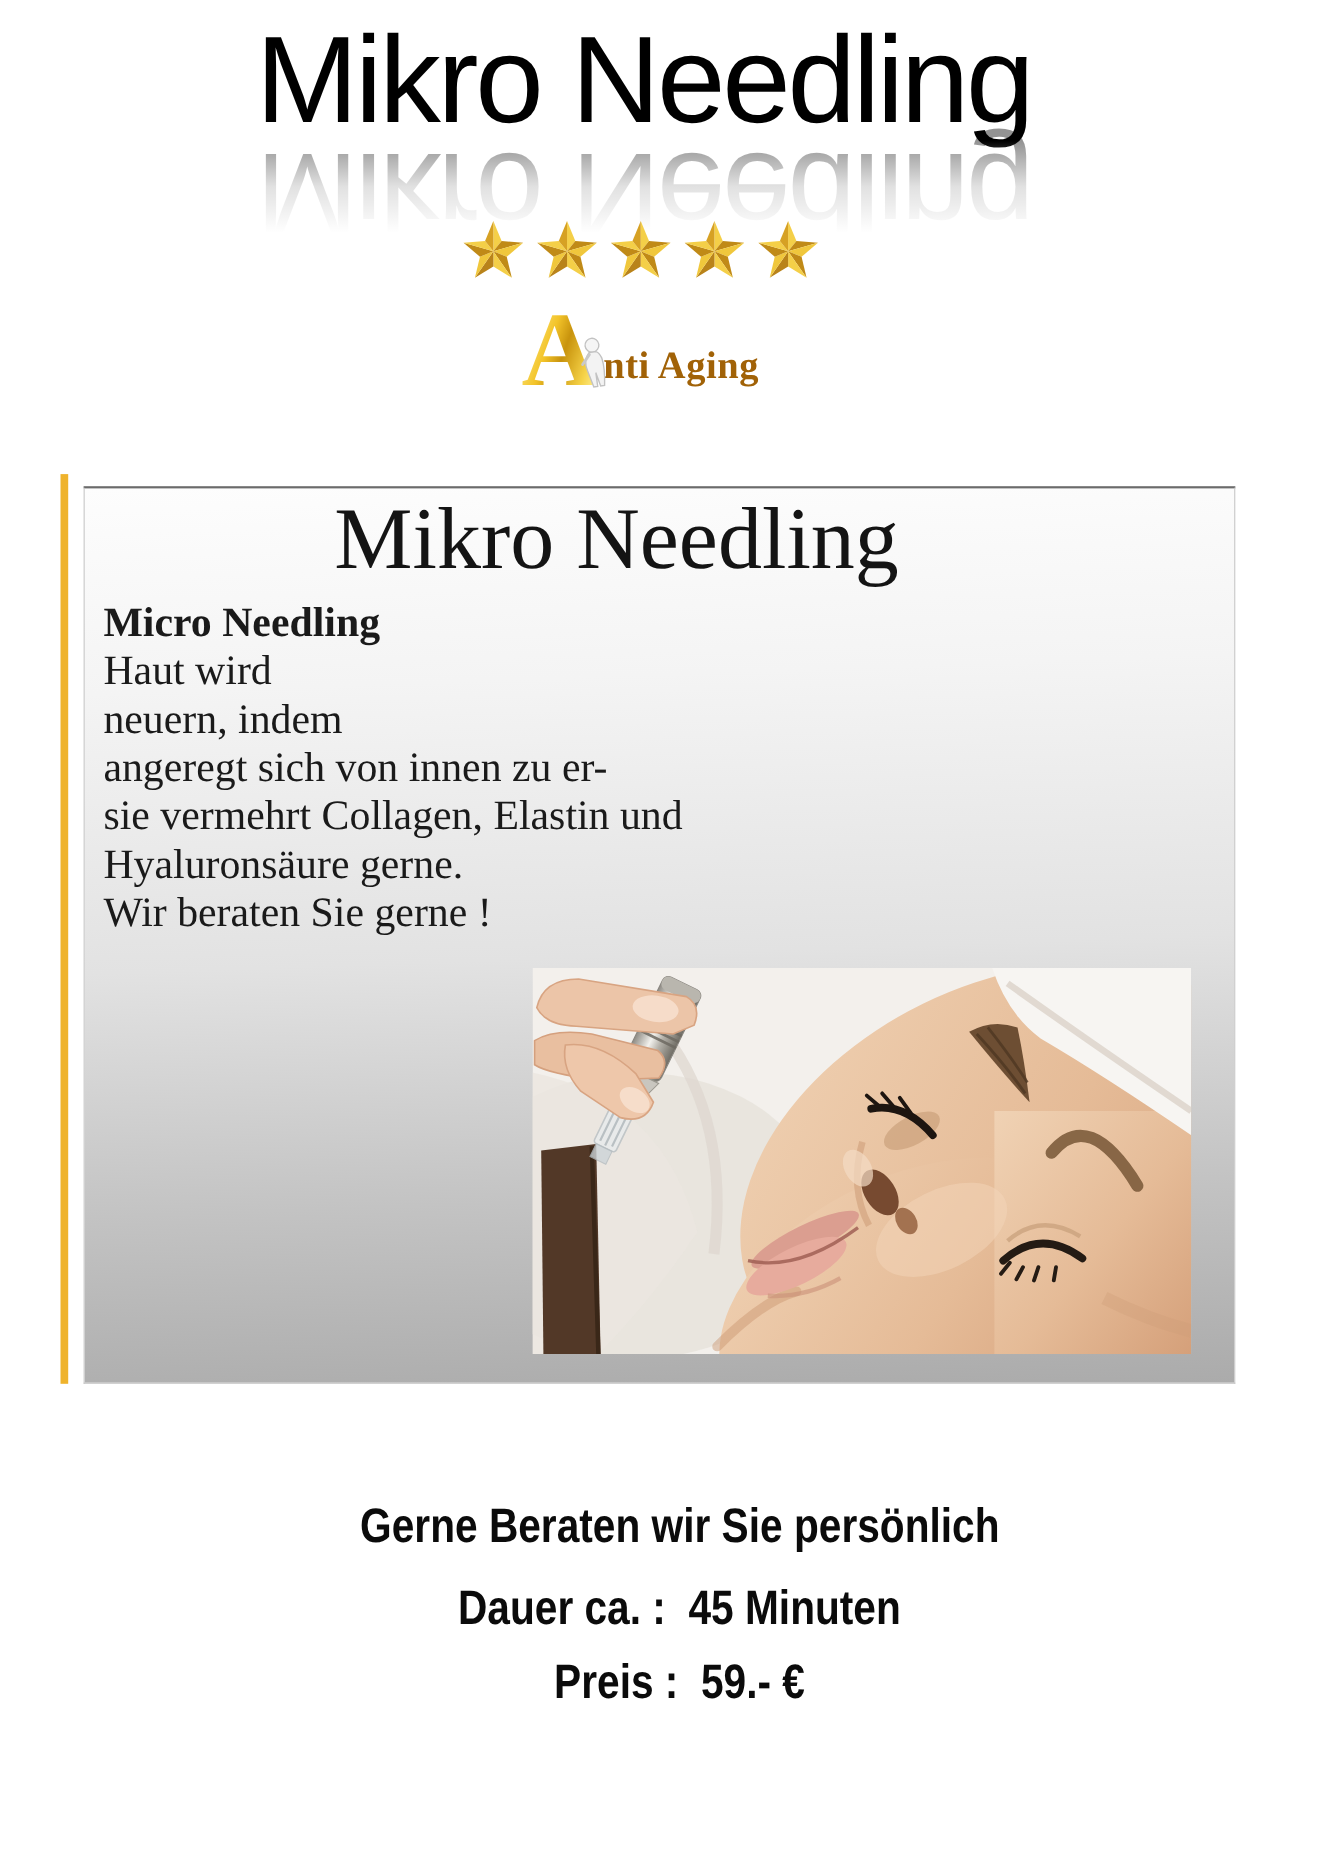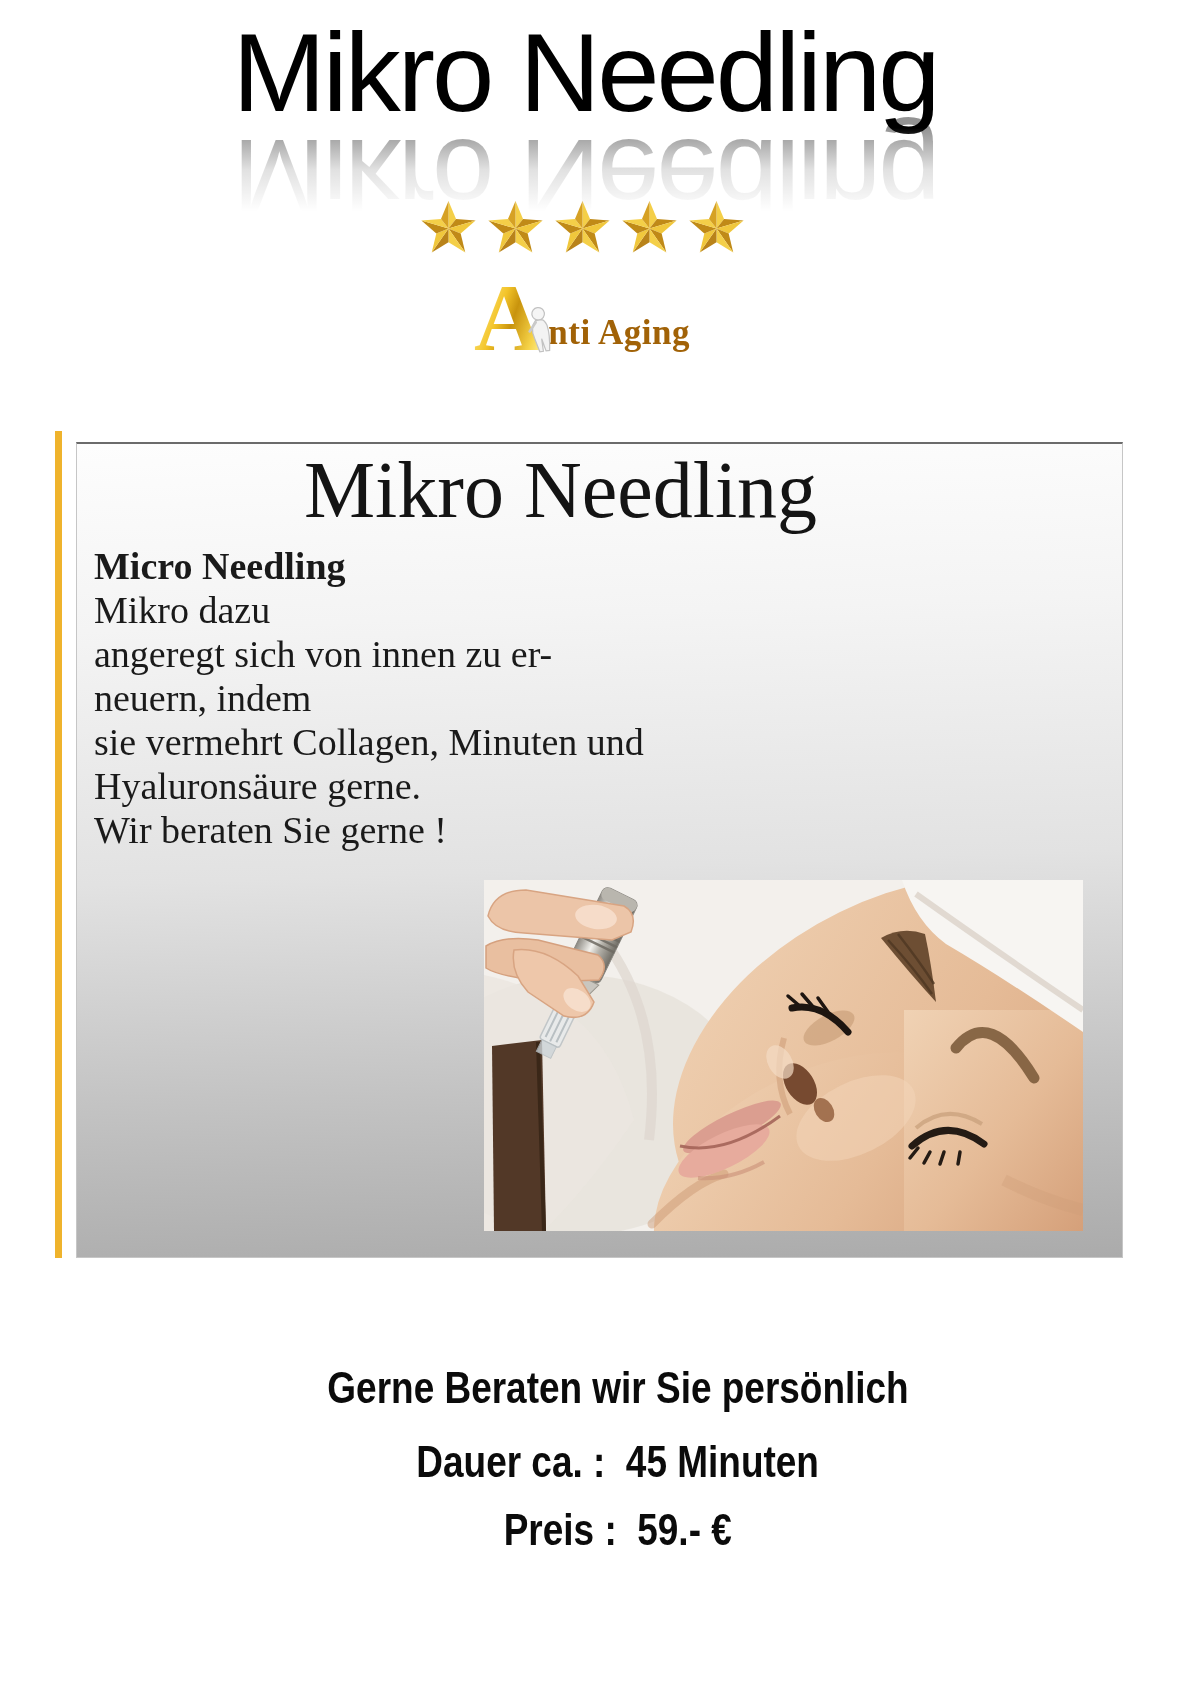--- a/index.html
+++ b/index.html
@@ -185,24 +185,24 @@
     <span class="logo-text">nti Aging</span>
   </div>
 
   <div class="accent-bar"></div>
 
   <section class="card">
     <h1 class="card-title">Mikro Needling</h1>
 
     <div class="card-body">
       <div class="bold">Micro Needling</div>
-      <div>Mikro dazu</div>
+      <div>Haut wird</div>
+      <div>neuern, indem</div>
       <div>angeregt sich von innen zu er-</div>
-      <div>neuern, indem</div>
-      <div>sie vermehrt Collagen, Minuten und</div>
+      <div>sie vermehrt Collagen, Elastin und</div>
       <div>Hyaluronsäure gerne.</div>
       <div>Wir beraten Sie gerne !</div>
     </div>
 
     <div class="photo">
       <svg viewBox="0 0 599 351" preserveAspectRatio="none">
         <defs>
           <linearGradient id="skin" x1="0" y1="0" x2="1" y2="1">
             <stop offset="0" stop-color="#f0d2b4"></stop>
             <stop offset="55%" stop-color="#e5bb97"></stop>

